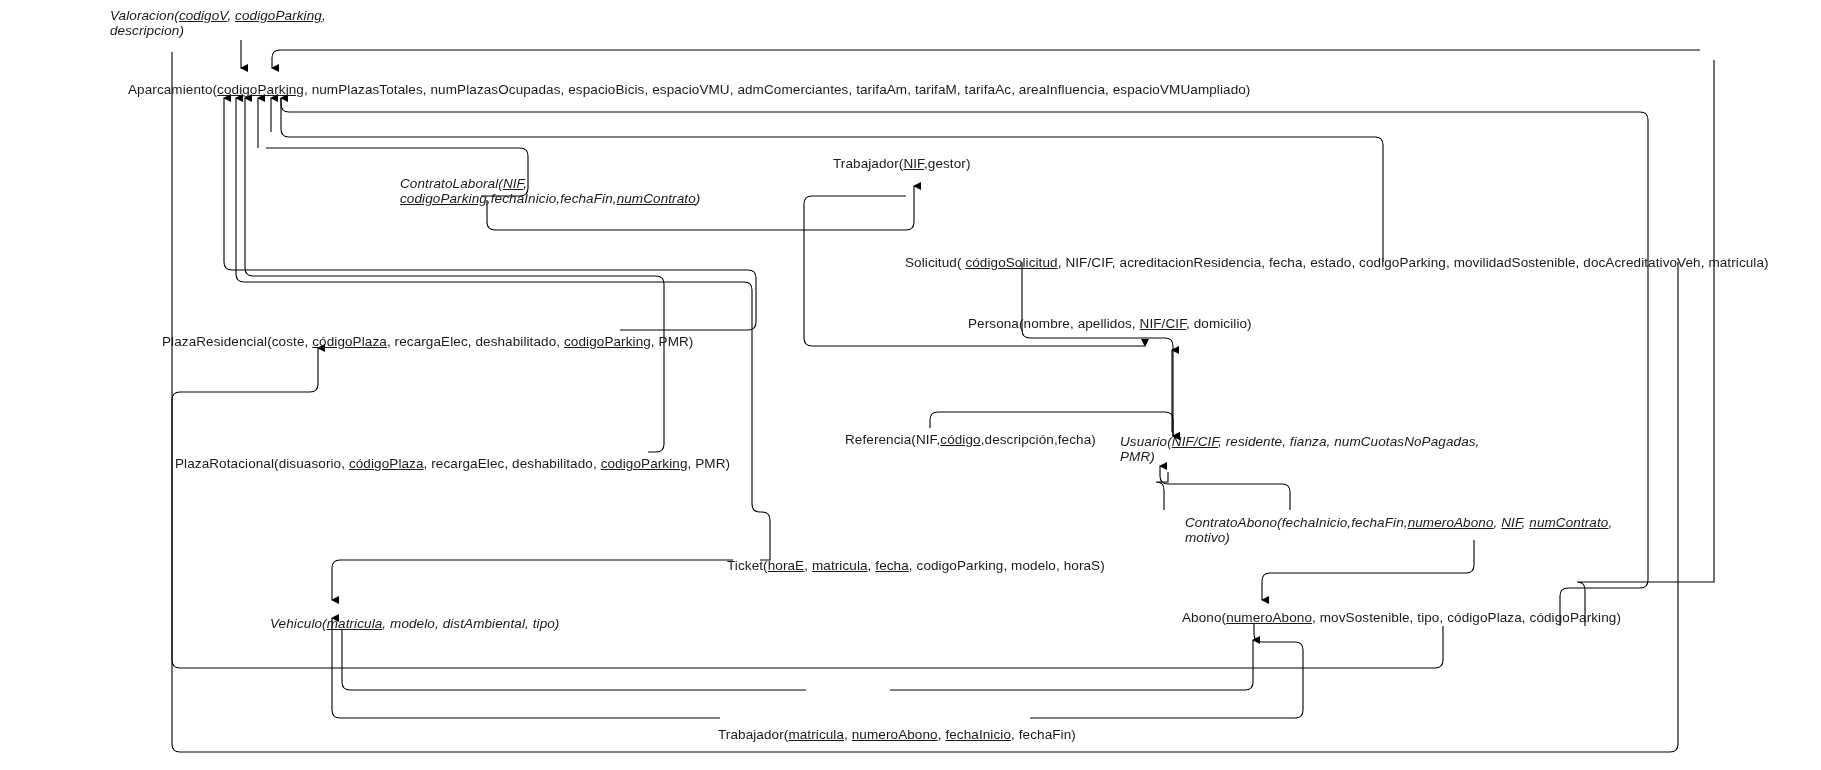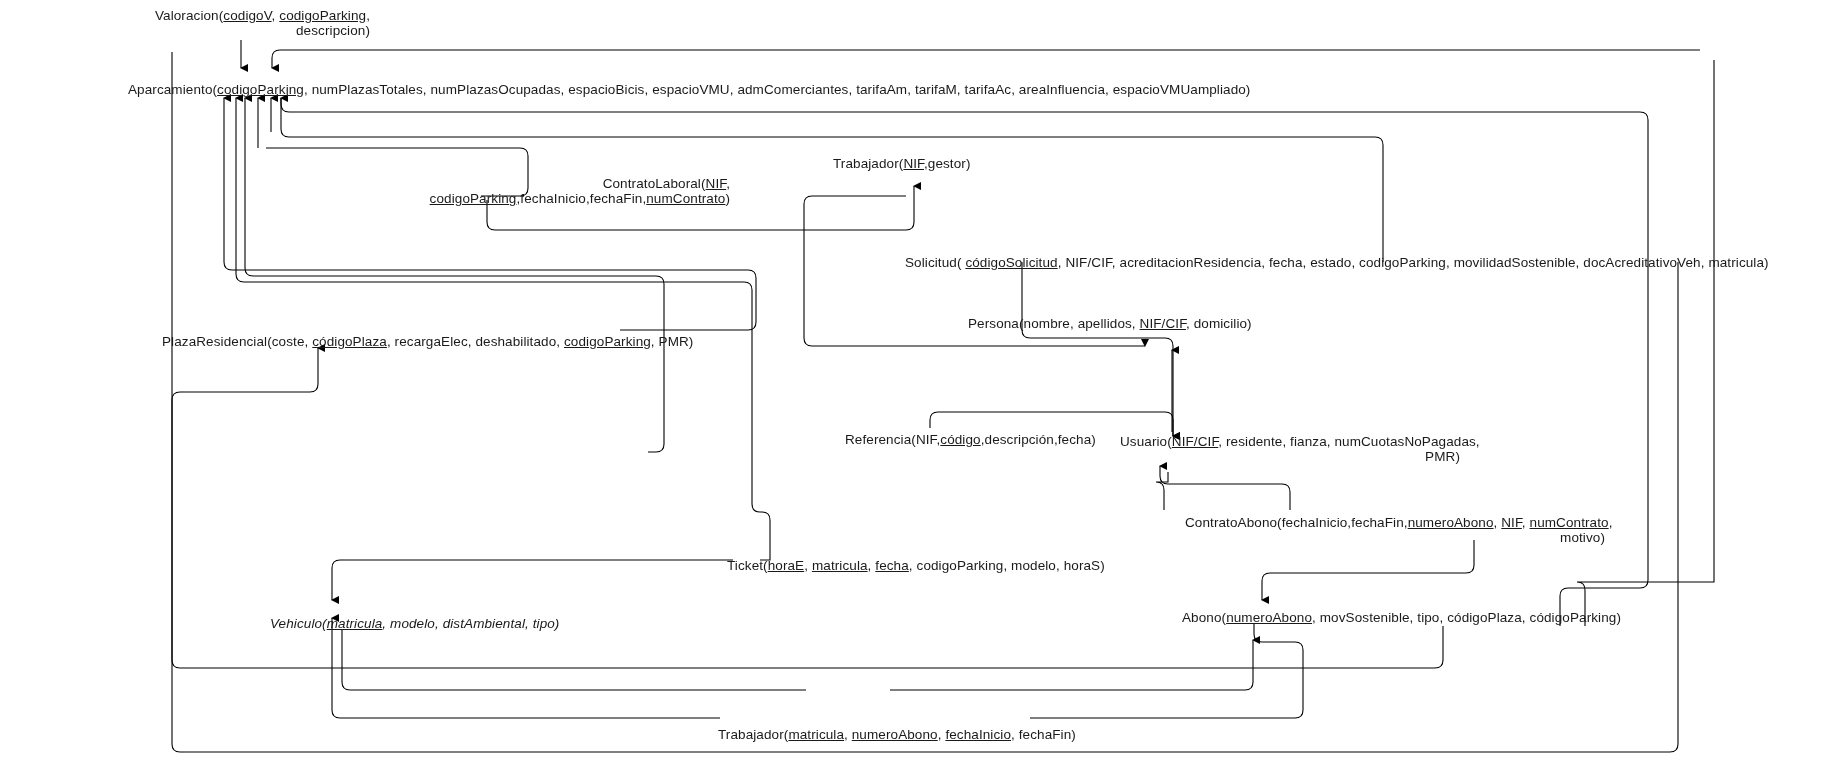--- a/index.html
+++ b/index.html
@@ -23,21 +23,21 @@
   }
   .rel{
     position:absolute;
     font-size:13.5px;
     line-height:15px;
     white-space:pre;
     color:#1a1a1a;
     letter-spacing:0.1px;
   }
   .rel .u{ text-decoration:underline; text-underline-offset:1px; }
-  .rel.center{ text-align:right; }
+  .rel.center{ text-align:left;font-style:italic; }
   .rel.left{ text-align:left; }
 </style>
 </head>
 <body>
 
 <div id="canvas">
 
   <svg id="edges" viewBox="0 0 1821 770" xmlns="http://www.w3.org/2000/svg">
     <defs>
       <marker id="ah" markerWidth="9" markerHeight="9" refX="4" refY="7" orient="auto" markerUnits="userSpaceOnUse">
@@ -111,20 +111,21 @@
   <div class="rel center" style="left:400px; top:176px; width:330px;"><div><span>ContratoLaboral(</span><span class="u">NIF</span><span>,</span></div><div><span class="u">codigoParking</span><span>,fechaInicio,fechaFin,</span><span class="u">numContrato</span><span>)</span></div></div>
 
   <div class="rel left" style="left:833px; top:156px;"><div><span>Trabajador(</span><span class="u">NIF</span><span>,gestor)</span></div></div>
 
   <div class="rel left" style="left:905px; top:255px;"><div><span>Solicitud( </span><span class="u">códigoSolicitud</span><span>, NIF/CIF, acreditacionResidencia, fecha, estado, codigoParking, movilidadSostenible, docAcreditativoVeh, matricula)</span></div></div>
 
   <div class="rel left" style="left:968px; top:316px;"><div><span>Persona(nombre, apellidos, </span><span class="u">NIF/CIF</span><span>, domicilio)</span></div></div>
 
   <div class="rel left" style="left:162px; top:334px;"><div><span>PlazaResidencial(coste, </span><span class="u">códigoPlaza</span><span>, recargaElec, deshabilitado, </span><span class="u">codigoParking</span><span>, PMR)</span></div></div>
 
+  <div class="rel left" style="left:175px; top:456px;"><div><span>PlazaRotacional(disuasorio, </span><span class="u">códigoPlaza</span><span>, recargaElec, deshabilitado, </span><span class="u">codigoParking</span><span>, PMR)</span></div></div>
 
   <div class="rel left" style="left:845px; top:432px;"><div><span>Referencia(NIF,</span><span class="u">código</span><span>,descripción,fecha)</span></div></div>
 
   <div class="rel center" style="left:1120px; top:434px; width:340px;"><div><span>Usuario(</span><span class="u">NIF/CIF</span><span>, residente, fianza, numCuotasNoPagadas,</span></div><div><span>PMR)</span></div></div>
 
   <div class="rel center" style="left:1185px; top:515px; width:420px;"><div><span>ContratoAbono(fechaInicio,fechaFin,</span><span class="u">numeroAbono</span><span>, </span><span class="u">NIF</span><span>, </span><span class="u">numContrato</span><span>,</span></div><div><span>motivo)</span></div></div>
 
   <div class="rel left" style="left:727px; top:558px;"><div><span>Ticket(</span><span class="u">horaE</span><span>, </span><span class="u">matricula</span><span>, </span><span class="u">fecha</span><span>, codigoParking, modelo, horaS)</span></div></div>
 
   <div class="rel left" style="left:270px; top:616px;font-style:italic;"><div><span>Vehiculo(</span><span class="u">matricula</span><span>, modelo, distAmbiental, tipo)</span></div></div>

